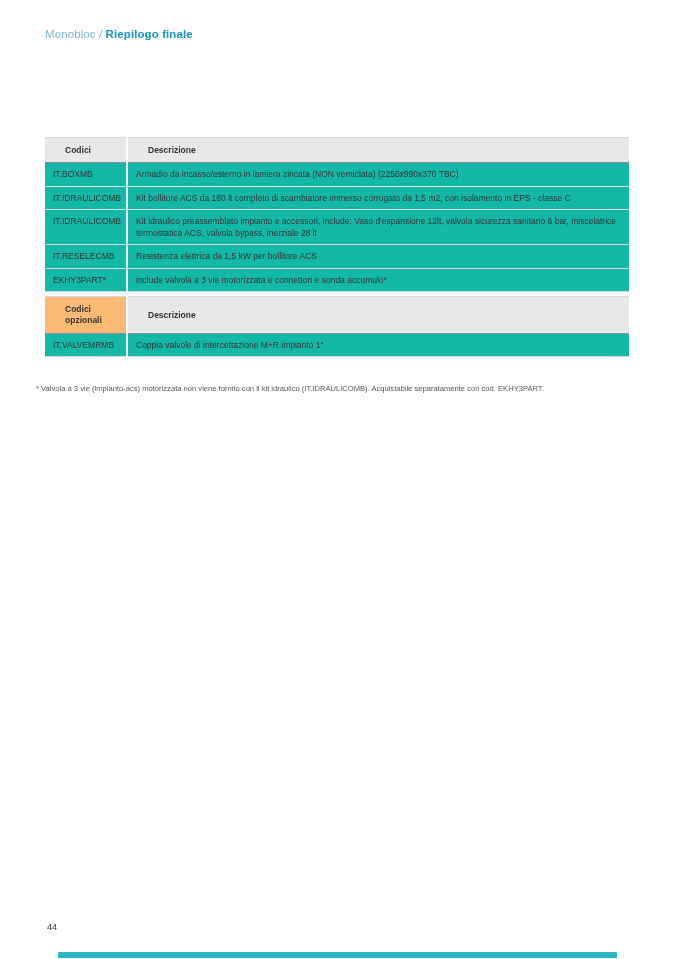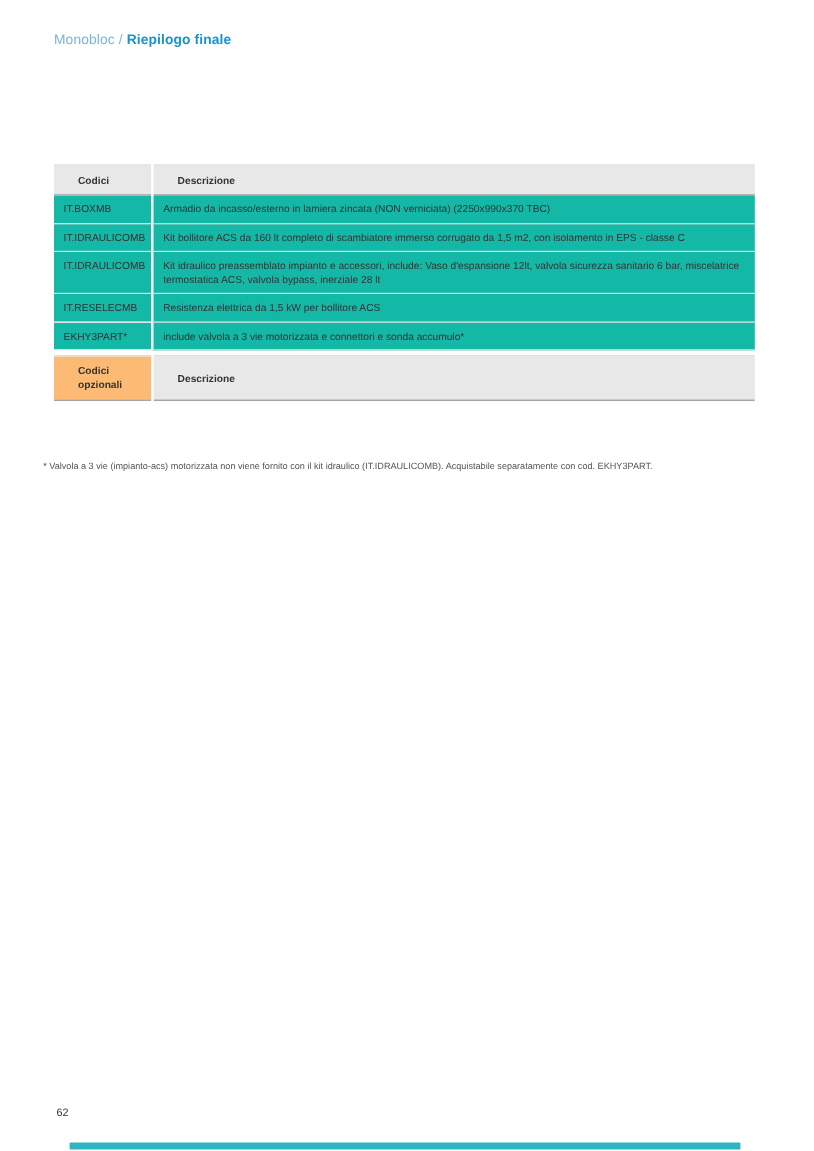--- a/index.html
+++ b/index.html
@@ -142,22 +142,26 @@
         <col class="c1">
         <col>
       </colgroup>
     <thead>
       <tr>
         <th class="code-col" style="background: #fdba74; margin-top: 11px;">Codici opzionali</th>
         <th style="background: rgb(232, 232, 232);">Descrizione</th>
       </tr>
     </thead>
     <tbody>
+      <tr>
+        <td class="code-col">IT.VALVEMRMB</td>
+        <td>Coppia valvole di intercettazione M+R impianto 1"</td>
+      </tr>
     </tbody>
   </table>
 
   <p class="footnote">* Valvola a 3 vie (impianto-acs) motorizzata non viene fornito con il kit idraulico (IT.IDRAULICOMB). Acquistabile separatamente con cod. EKHY3PART.</p>
 
-  <div class="page-number">62</div>
+  <div class="page-number">44</div>
 
   <div class="footer-accent-bar" style="background: rgb(47, 180, 196);"></div>
 
 </div>
 
 </body></html>

